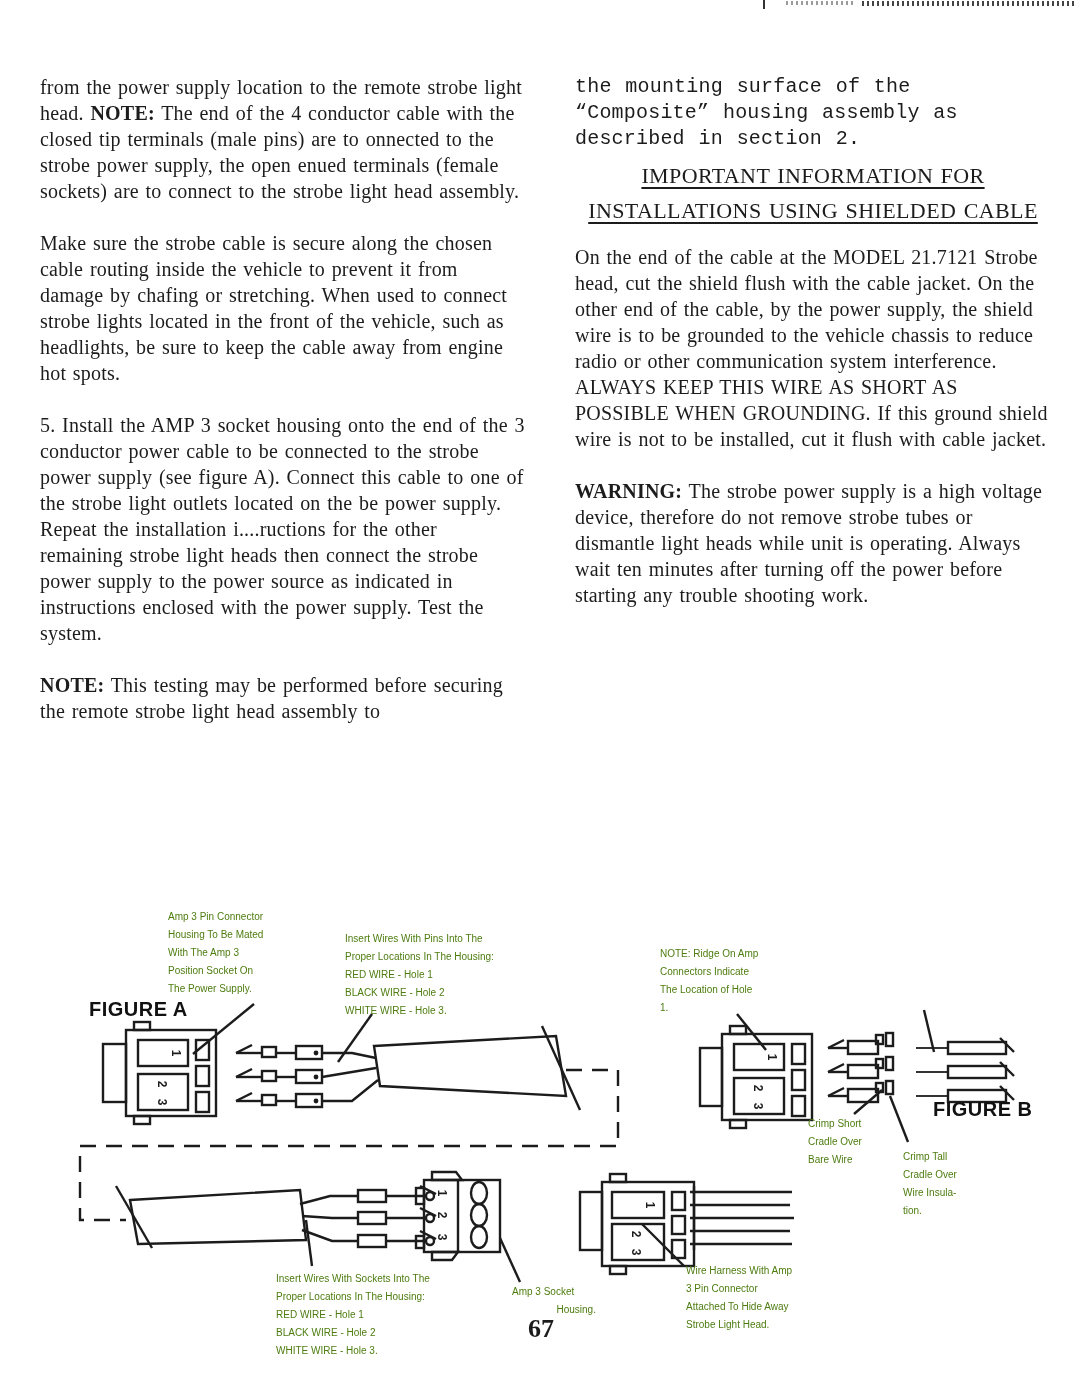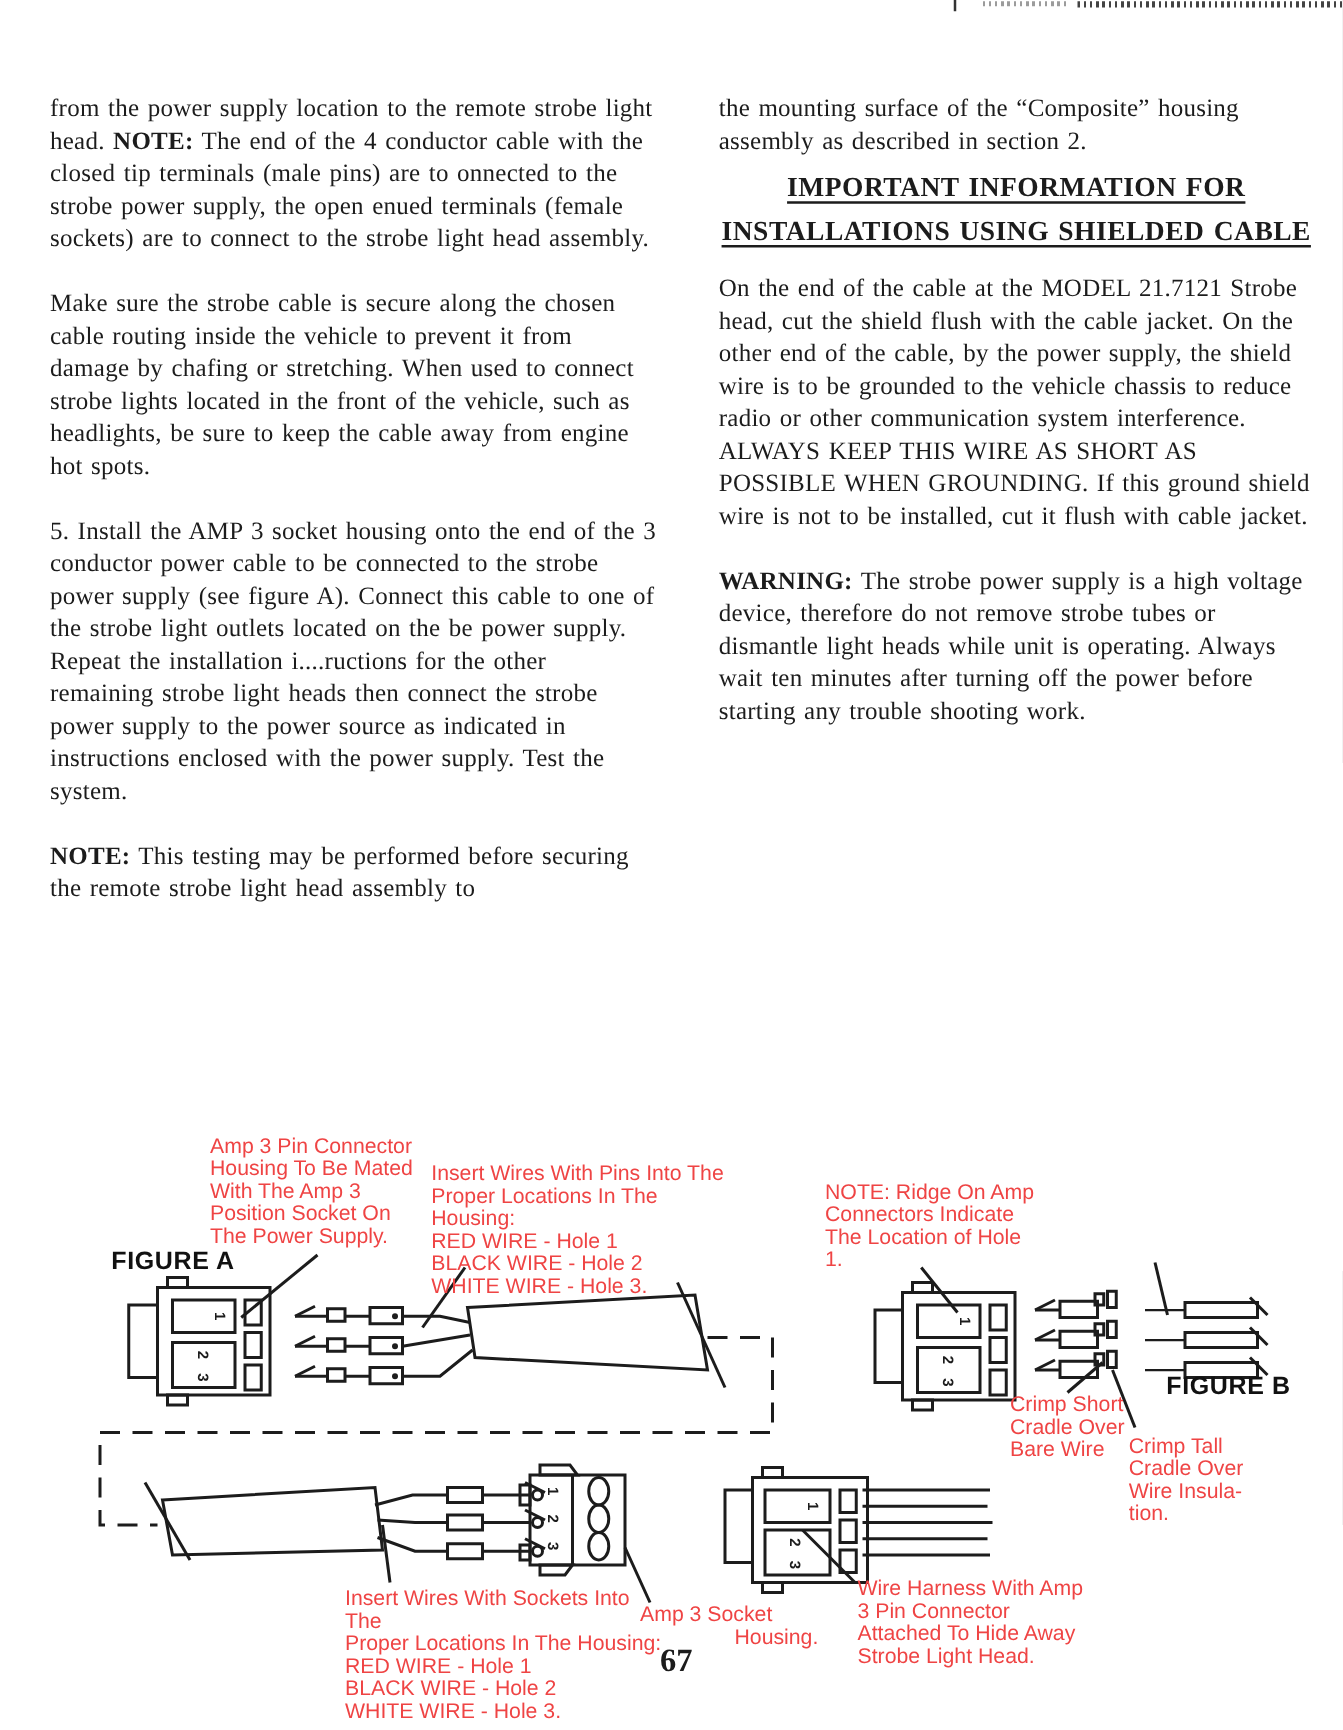--- a/index.html
+++ b/index.html
@@ -18,35 +18,35 @@
     opacity:.85;
   }
   .noise.n1{left:862px;width:212px;}
   .noise.n2{left:786px;width:70px;opacity:.45;height:4px;}
   .tick{position:absolute;left:763px;top:0;width:2px;height:9px;background:#333;}
 
   .col{position:absolute;top:74px;font-size:20px;line-height:26px;letter-spacing:.2px;word-spacing:1.5px;}
   .col p{margin:0 0 26px 0;}
   .left-col{left:40px;width:486px;}
   .right-col{left:575px;width:476px;}
-  .right-col p.tight{margin-bottom:0;}
+  .right-col p.tight{margin-bottom:0;font-family:Liberation Mono, monospace;}
   .heading{
-    font-weight:bold;text-align:center;
+    font-weight:normal;text-align:center;
     font-size:22px;line-height:35px;letter-spacing:.4px;
     text-decoration:underline;text-decoration-thickness:2px;text-underline-offset:4px;
     margin:6px 0 16px 0 !important;
   }
   b{font-weight:bold;}
 
   .fig-label{
     position:absolute;
     font-family:"Liberation Sans", sans-serif;
-    font-size:17px;line-height:18px;
+    font-size:10px;line-height:18px;
     white-space:pre-line;
-    color:#ef4444;
+    color:#4d7c0f;
   }
   .fig-title{
     position:absolute;
     font-family:Liberation Sans, sans-serif;
     font-size:20px;font-weight:bold;letter-spacing:.5px;color:#111;margin-left:17px;
   }
   .page-num{
     position:absolute;left:528px;top:1314px;
     font-size:26px;font-weight:bold;font-family:"Liberation Serif", serif;
   }

